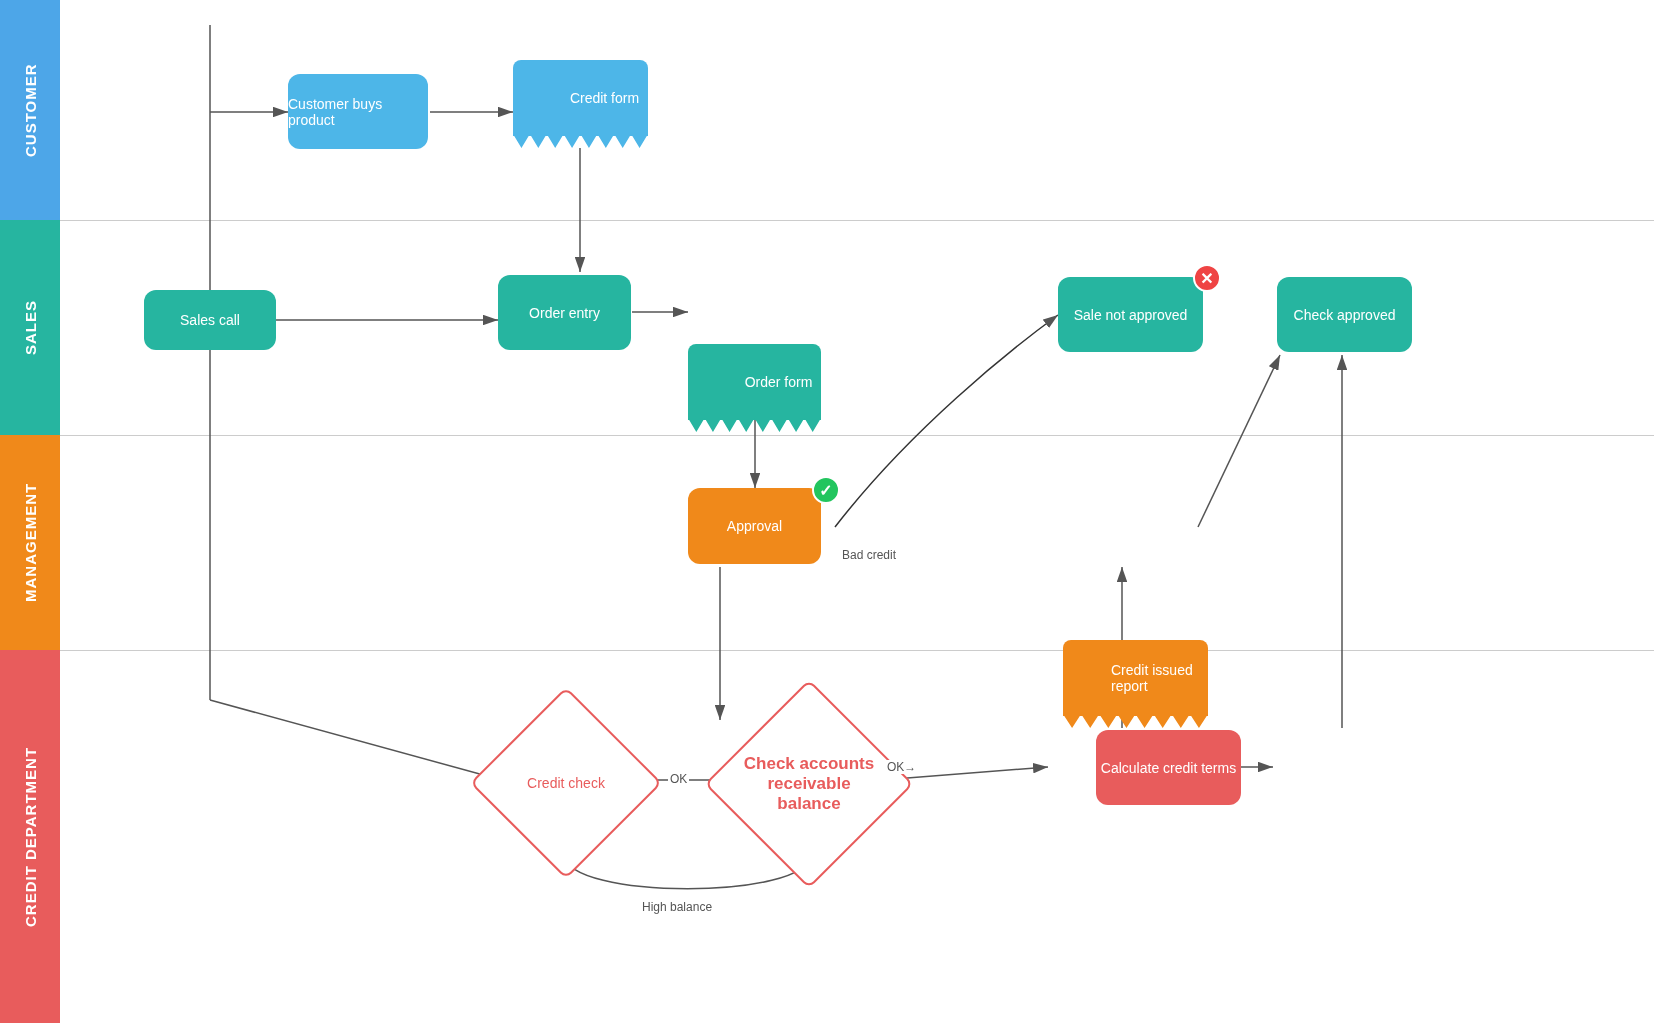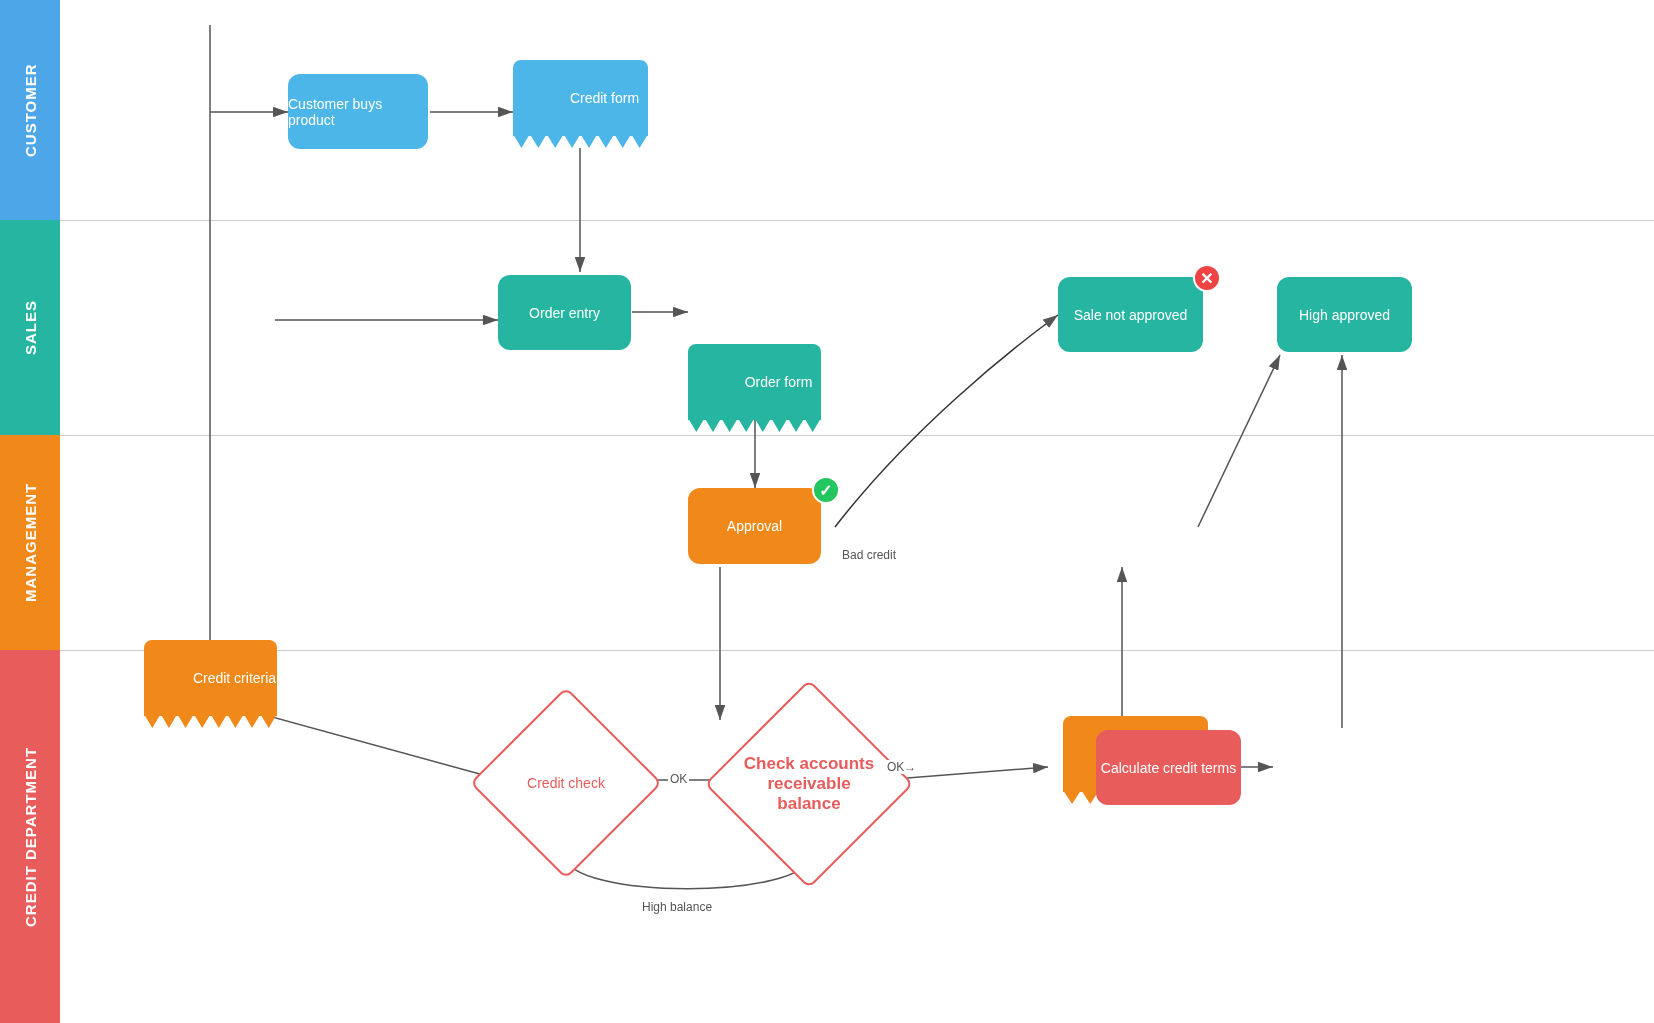--- a/index.html
+++ b/index.html
@@ -191,42 +191,42 @@
     </svg>
 
     <div class="shape rounded-rect" style="left:228px; top:74px; width:140px; height:75px; background:#4db6e8;">
       <span>Customer buys product</span>
     </div>
 
     <div class="shape document-shape" style="left:453px; top:60px; width:135px; height:76px; background:#4db6e8;">
       <span>Credit form</span>
     </div>
 
+    <div class="shape rounded-rect" style="left:84px; top:290px; width:132px; height:60px; background:#26b5a0;">
+      <span>Sales call</span>
+    </div>
 
     <div class="shape rounded-rect" style="left:438px; top:275px; width:133px; height:75px; background:#26b5a0;">
       <span>Order entry</span>
     </div>
 
     <div class="shape document-shape" style="left:628px; top:268px; width:133px; height:76px; background:#26b5a0;">
       <span>Order form</span>
     </div>
 
     <div class="shape rounded-rect" style="left:998px; top:277px; width:145px; height:75px; background:#26b5a0;">
       <span>Sale not approved</span>
     </div>
 
     <div class="status-badge rejected" style="left:1133px; top:264px;">✕</div>
 
     <div class="shape rounded-rect" style="left:1217px; top:277px; width:135px; height:75px; background:#26b5a0;">
-      <span>High approved</span>
-    </div>
-
-    <div class="shape document-shape" style="left:84px; top:488px; width:133px; height:76px; background:#f0891a;">
-      <span>Credit criteria</span>
-    </div>
+      <span>Check approved</span>
+    </div>
+
 
     <div class="shape rounded-rect" style="left:628px; top:488px; width:133px; height:76px; background:#f0891a;">
       <span>Approval</span>
     </div>
 
     <div class="status-badge approved" style="left:752px; top:476px;">✓</div>
 
     <div class="shape document-shape" style="left:1003px; top:488px; width:145px; height:76px; background:#f0891a;">
       <span>Credit issued report</span>
     </div>

